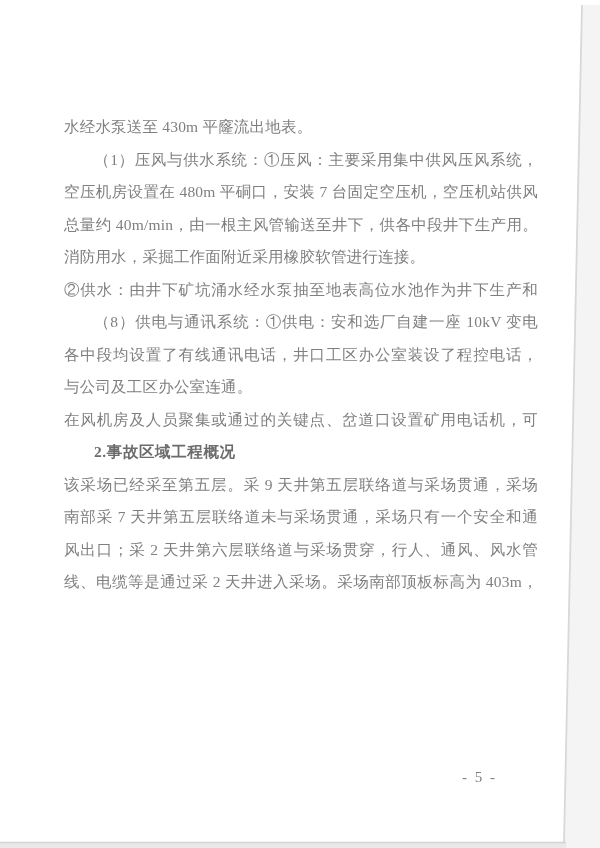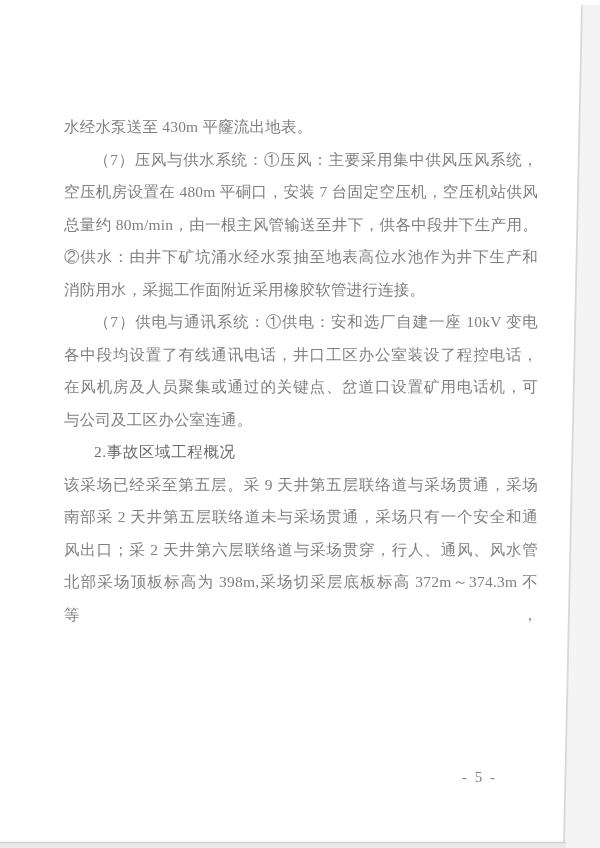--- a/index.html
+++ b/index.html
@@ -34,21 +34,21 @@
     white-space: pre;
     overflow: visible;
   }
   .ln.j {
     white-space: normal;
     text-align: justify;
     text-align-last: justify;
     text-justify: inter-character;
   }
   .ln.in { padding-left: 30px; }
-  .ln.hd { font-weight: 400; color: var(--ink-heading, #6c6c6c); letter-spacing: 0.6px; }
+  .ln.hd { font-weight: 700; color: var(--ink-heading, #6c6c6c); letter-spacing: 0.6px; }
   .pagenum {
     position: absolute;
     left: 64px; top: 761px;
     width: 474px;
     height: 32.5px;
     line-height: 32.5px;
     font-size: 15px;
     color: var(--ink, #7f7f7f);
     text-align: right;
     padding-right: 41px;
@@ -62,31 +62,31 @@
 
   <svg class="edge-svg" viewBox="0 0 600 848" xmlns="http://www.w3.org/2000/svg">
     <polygon points="582,5 600,5 600,848 564,848 564,843" fill="#f1f1f1" opacity="0.8"></polygon>
     <line x1="582" y1="5" x2="564" y2="843" stroke="#d8d8d8" stroke-width="1.8"></line>
     <rect x="0" y="842" width="566" height="6" fill="#e9e9e9"></rect>
     <line x1="0" y1="842.5" x2="566" y2="842.5" stroke="#d4d4d4" stroke-width="1.5"></line>
   </svg>
 
   <div class="textblock" id="textblock">
       <div class="ln">水经水泵送至 430m 平窿流出地表。</div>
-      <div class="ln j in">（7）压风与供水系统：①压风：主要采用集中供风压风系统，</div>
+      <div class="ln j in">（1）压风与供水系统：①压风：主要采用集中供风压风系统，</div>
       <div class="ln j">空压机房设置在 480m 平硐口，安装 7 台固定空压机，空压机站供风</div>
-      <div class="ln j">总量约 80m/min，由一根主风管输送至井下，供各中段井下生产用。</div>
+      <div class="ln j">总量约 40m/min，由一根主风管输送至井下，供各中段井下生产用。</div>
+      <div class="ln">消防用水，采掘工作面附近采用橡胶软管进行连接。</div>
       <div class="ln j">②供水：由井下矿坑涌水经水泵抽至地表高位水池作为井下生产和</div>
-      <div class="ln">消防用水，采掘工作面附近采用橡胶软管进行连接。</div>
-      <div class="ln j in">（7）供电与通讯系统：①供电：安和选厂自建一座 10kV 变电</div>
+      <div class="ln j in">（8）供电与通讯系统：①供电：安和选厂自建一座 10kV 变电</div>
       <div class="ln j">各中段均设置了有线通讯电话，井口工区办公室装设了程控电话，</div>
+      <div class="ln">与公司及工区办公室连通。</div>
       <div class="ln j">在风机房及人员聚集或通过的关键点、岔道口设置矿用电话机，可</div>
-      <div class="ln">与公司及工区办公室连通。</div>
       <div class="ln in hd">2.事故区域工程概况</div>
       <div class="ln j">该采场已经采至第五层。采 9 天井第五层联络道与采场贯通，采场</div>
-      <div class="ln j">南部采 2 天井第五层联络道未与采场贯通，采场只有一个安全和通</div>
+      <div class="ln j">南部采 7 天井第五层联络道未与采场贯通，采场只有一个安全和通</div>
       <div class="ln j">风出口；采 2 天井第六层联络道与采场贯穿，行人、通风、风水管</div>
-      <div class="ln j">北部采场顶板标高为 398m,采场切采层底板标高 372m～374.3m 不等，</div>
+      <div class="ln j">线、电缆等是通过采 2 天井进入采场。采场南部顶板标高为 403m，</div>
     </div>
 
   <div class="pagenum">- 5 -</div>
 
 </div>
 
 </body></html>

